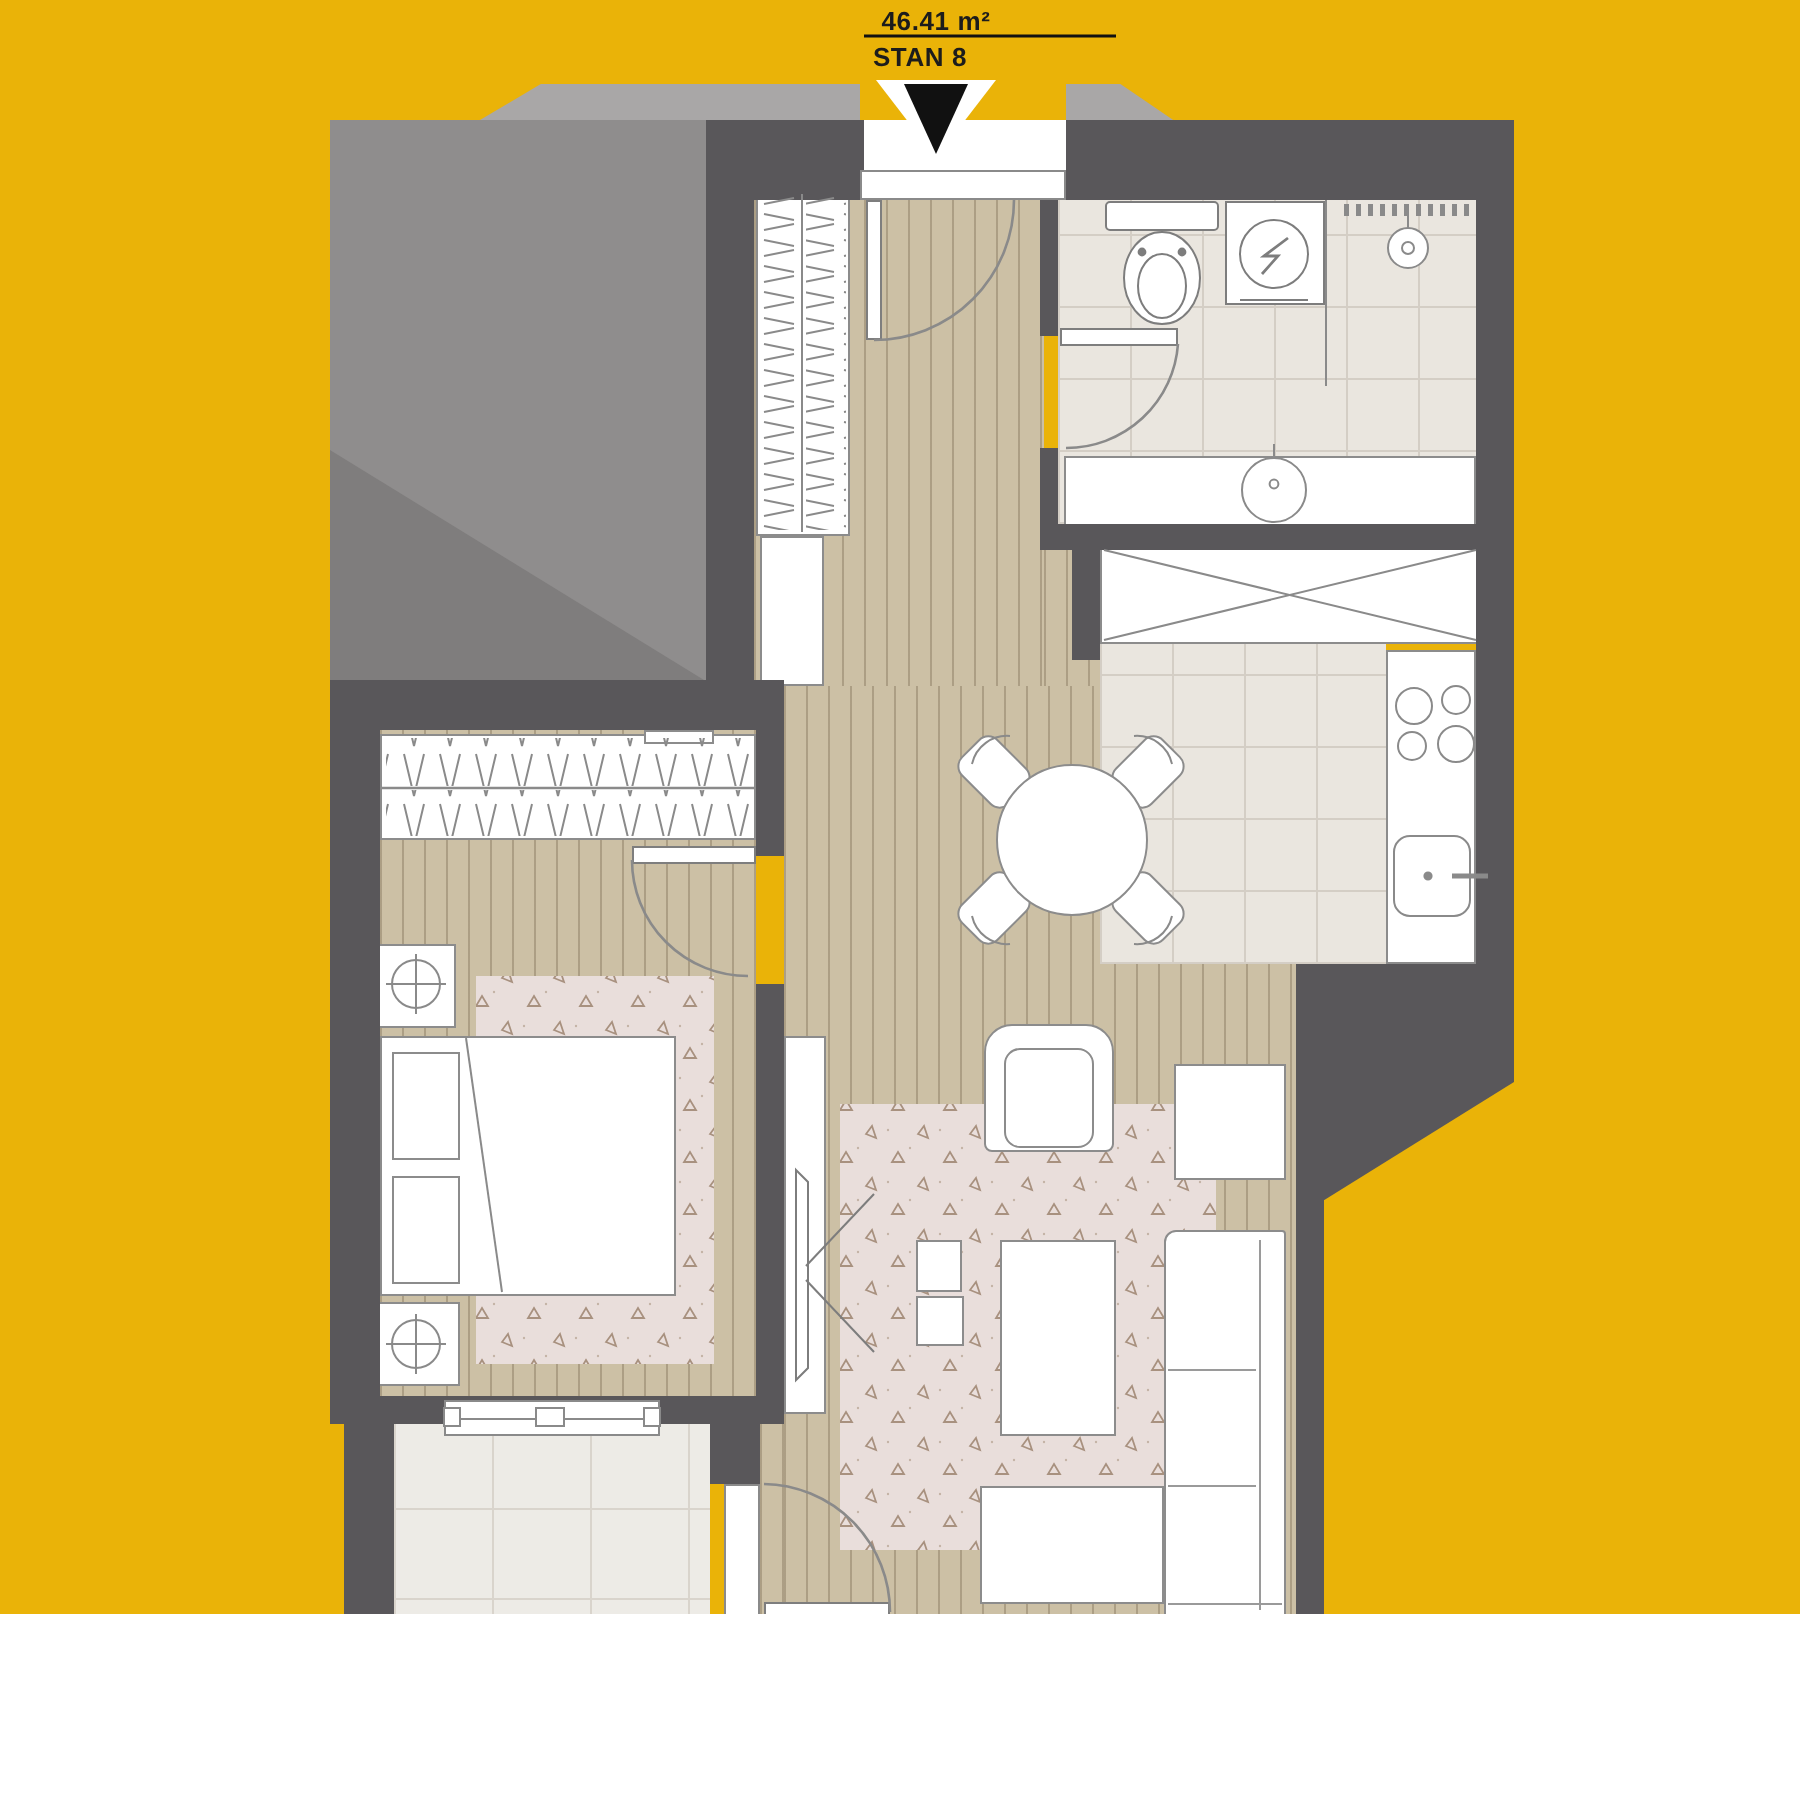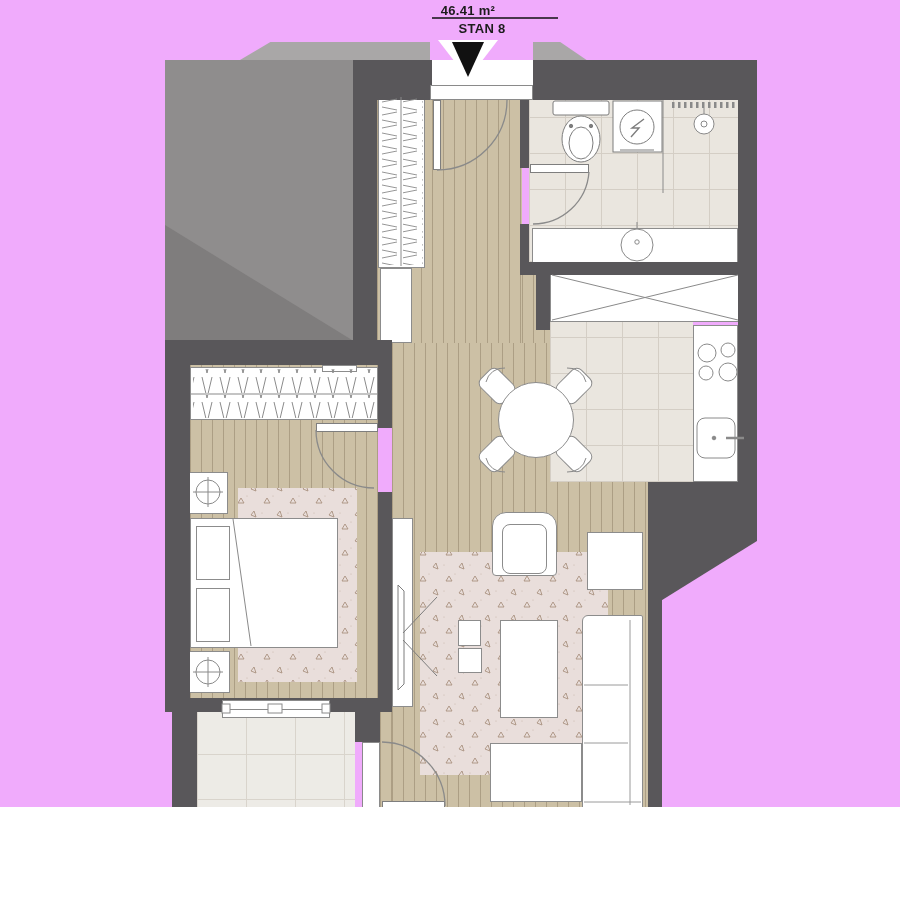--- a/index.html
+++ b/index.html
@@ -1,16 +1,16 @@
 <!DOCTYPE html>
 <html><head>
 <meta charset="utf-8">
 <style>
   html,body{margin:0;padding:0;background:#fff;}
-  #plan{position:relative;width:900px;height:807px;background:#f0abfc;overflow:hidden;
+  #plan{position:relative;width:900px;height:807px;background:#eab308;overflow:hidden;
         font-family:"Liberation Sans",sans-serif;}
   .abs{position:absolute;}
   .wall{position:absolute;background:#59575a;}
   .mass{position:absolute;background:#8f8d8d;}
   .wood{position:absolute;background:#ccc0a5;
         background-image:repeating-linear-gradient(90deg,rgba(140,125,100,.5) 0 1px,transparent 1px 11px);}
   .tile{position:absolute;background:#eae6df;
         background-image:repeating-linear-gradient(0deg,#d4cec5 0 1px,transparent 1px 36px),
                          repeating-linear-gradient(90deg,#d4cec5 0 1px,transparent 1px 36px);}
   .btile{position:absolute;background:#edebe6;
@@ -233,15 +233,15 @@
         <rect x="322" y="704" width="8" height="9"></rect>
       <rect x="432" y="824" width="14" height="9"></rect>
     </g>
 
     <line x1="432" y1="18" x2="558" y2="18" stroke="#111" stroke-width="1.6"></line>
     <polygon points="438,40 498,40 468,79" fill="#fff"></polygon>
     <polygon points="452,42 484,42 468,77" fill="#111"></polygon>
   </svg>
 
   <div class="lbl" style="left:393px;top:3px;">46.41 m²</div>
-  <div class="lbl" style="left:407px;top:21px;">STAN 8</div>
+  <div class="lbl" style="left:385px;top:21px;">STAN 8</div>
 
 </div>
 
 </body></html>

